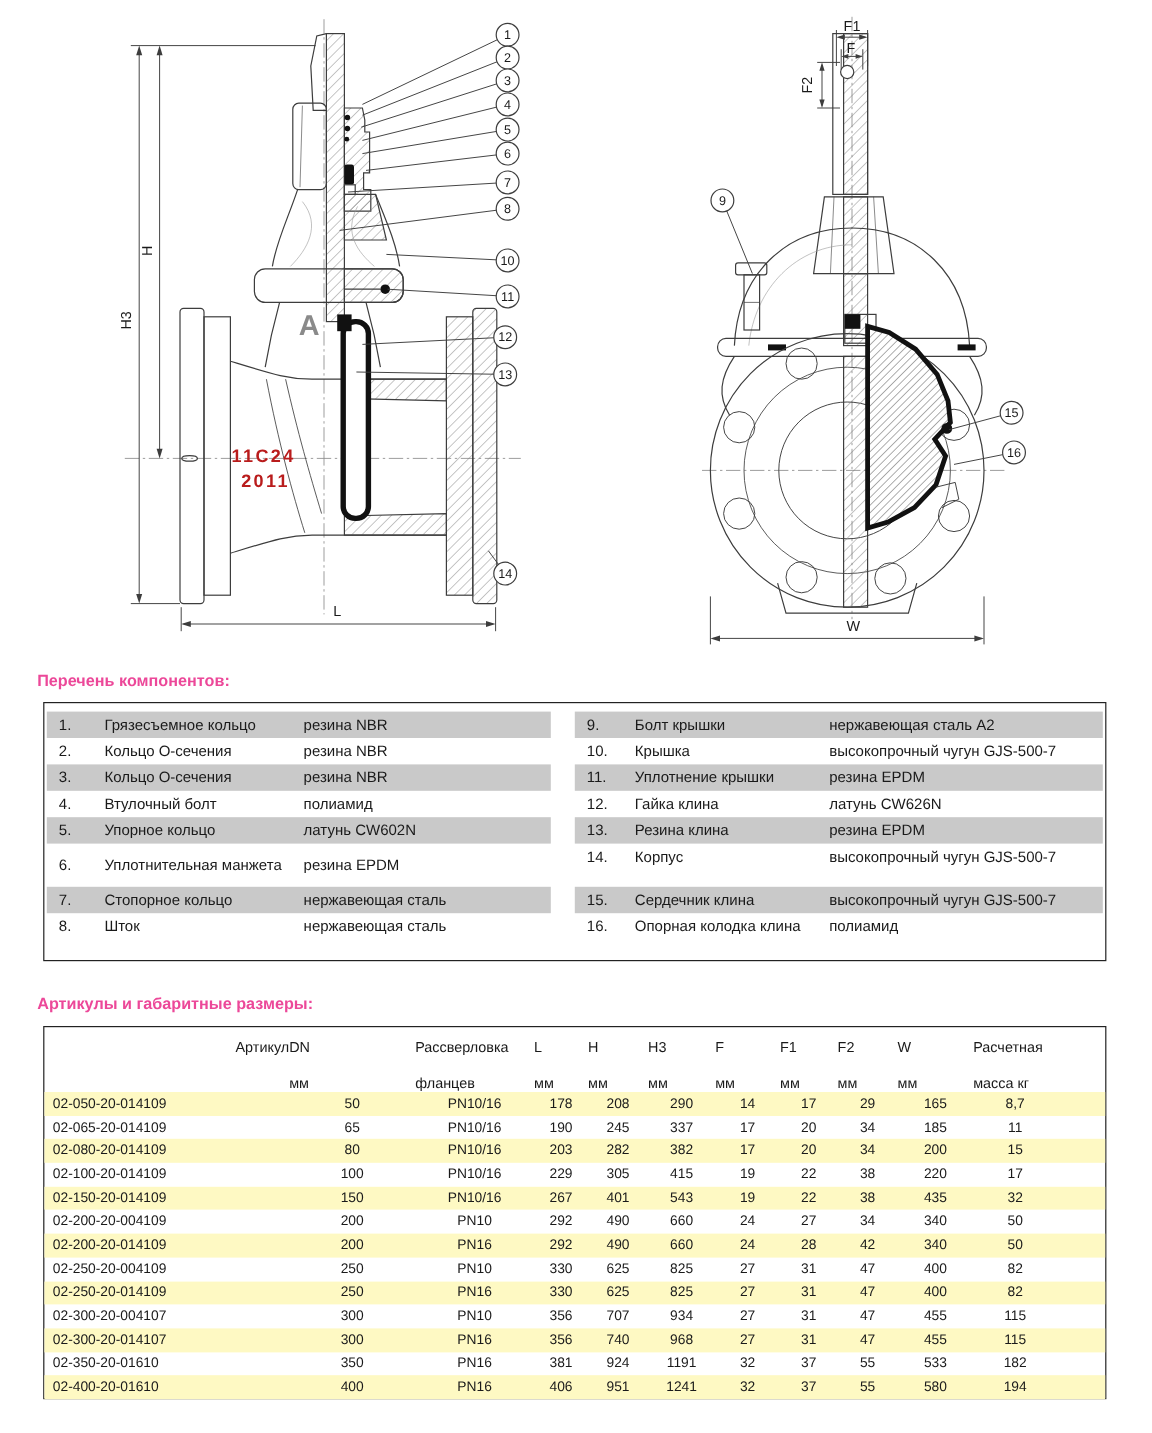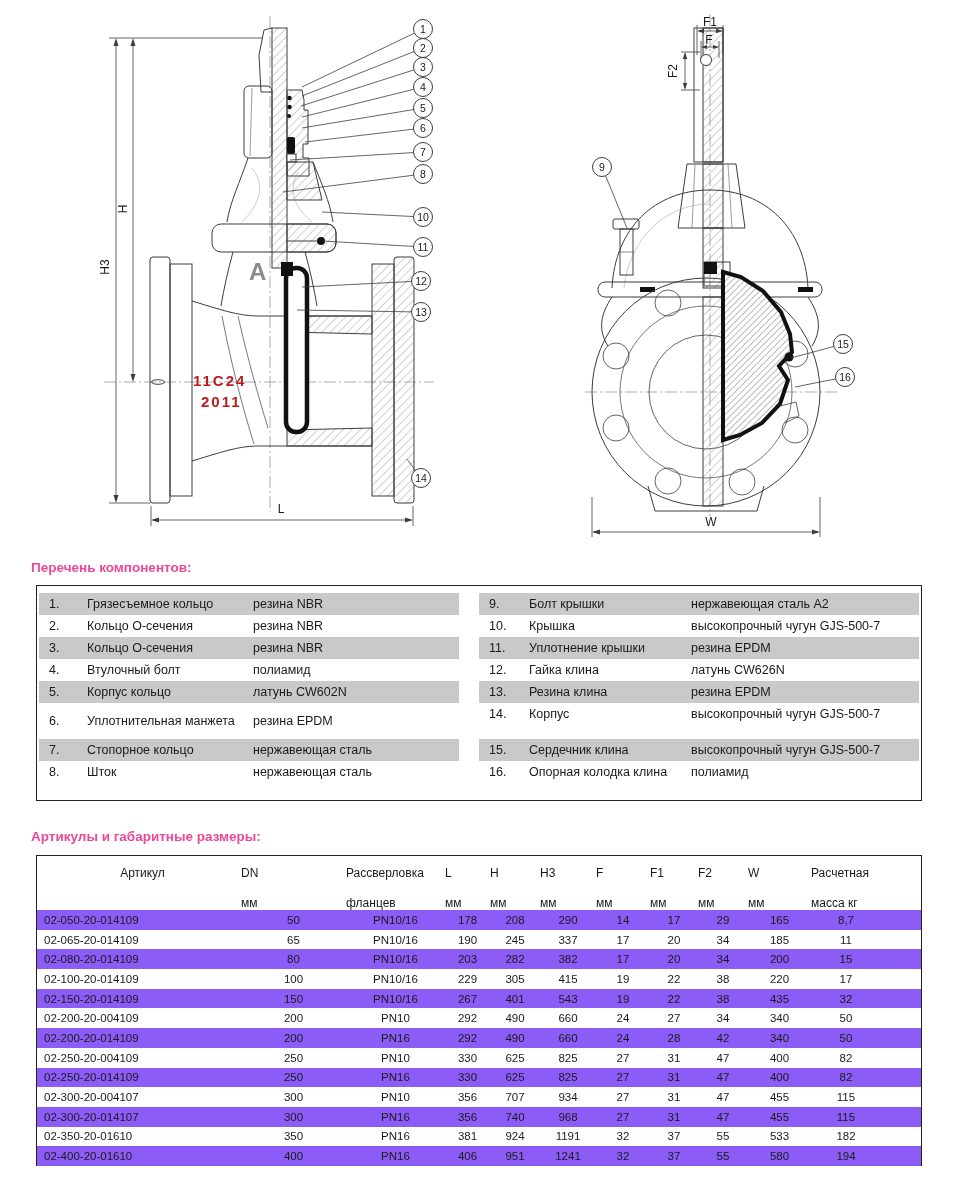--- a/index.html
+++ b/index.html
@@ -22,26 +22,26 @@
   .crow{display:grid;height:22px;align-items:center;font-size:12.5px;line-height:13px}
   #comp-left .crow{grid-template-columns:38px 166px 1fr;padding-left:10px}
   #comp-right .crow{grid-template-columns:40px 162px 1fr;padding-left:10px}
   .crow.tall{height:36px}
   .crow.shaded{background:#c9c9c9}
   .cgap{height:14px}
   .note{position:absolute;left:36px;top:804px;width:890px;font-size:10.5px;color:#222}
   .art-table{position:absolute;left:36px;top:855px;width:886px;height:311px;border:1.5px solid #222;box-sizing:border-box;background:#fff;--cols:204px 105px 99px 45px 50px 56px 54px 48px 50px 63px 1fr}
   .ahead{display:grid;grid-template-columns:var(--cols);padding-top:10px;height:44px}
   .hcell{text-align:left;font-size:12px;display:flex;flex-direction:column;justify-content:space-between}
-  .hcell:first-child{text-align:center;padding-left:7px}
+  .hcell:first-child{text-align:right;padding-left:7px}
   .hcell:last-child{padding-right:26px}
   .arow{display:grid;grid-template-columns:var(--cols);height:19.7px;align-items:center;font-size:11.5px;text-align:center}
   .arow span:first-child{text-align:left;padding-left:7px}
   .arow span:last-child{padding-right:40px}
-  .arow.shaded{background:#8b5cf6}
+  .arow.shaded{background:#fef9c3}
 </style>
 </head>
 <body>
 
 <div class="page">
 
   <div class="drawings">
     <svg class="lineart" viewBox="0 0 960 552">
       <defs>
         <pattern id="hatch" width="6" height="6" patternUnits="userSpaceOnUse" patternTransform="rotate(45)">
@@ -281,21 +281,21 @@
           <span>Кольцо О-сечения</span>
           <span>резина NBR</span>
         </div>
         <div class="crow">
           <span>4.</span>
           <span>Втулочный болт</span>
           <span>полиамид</span>
         </div>
         <div class="crow shaded">
           <span>5.</span>
-          <span>Корпус кольцо</span>
+          <span>Упорное кольцо</span>
           <span>латунь CW602N</span>
         </div>
         <div class="crow tall">
           <span>6.</span>
           <span>Уплотнительная манжета</span>
           <span>резина EPDM</span>
         </div>
         <div class="crow shaded">
           <span>7.</span>
           <span>Стопорное кольцо</span>

